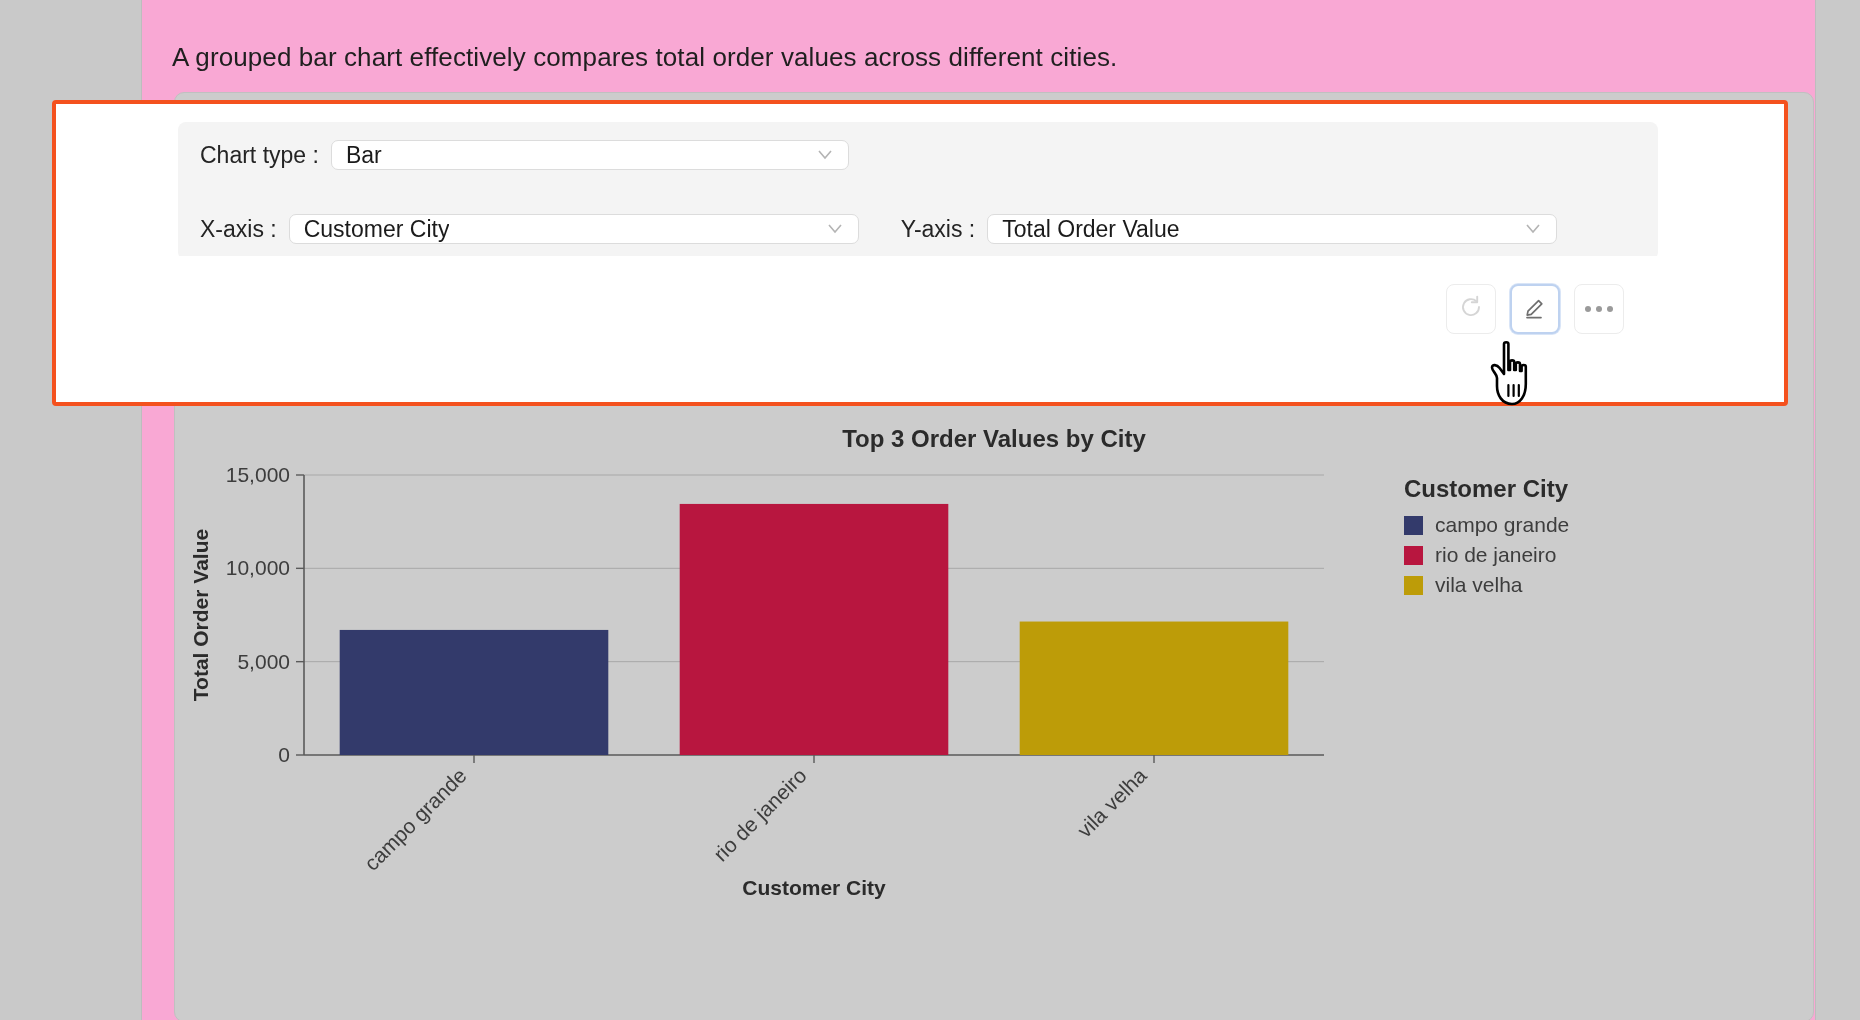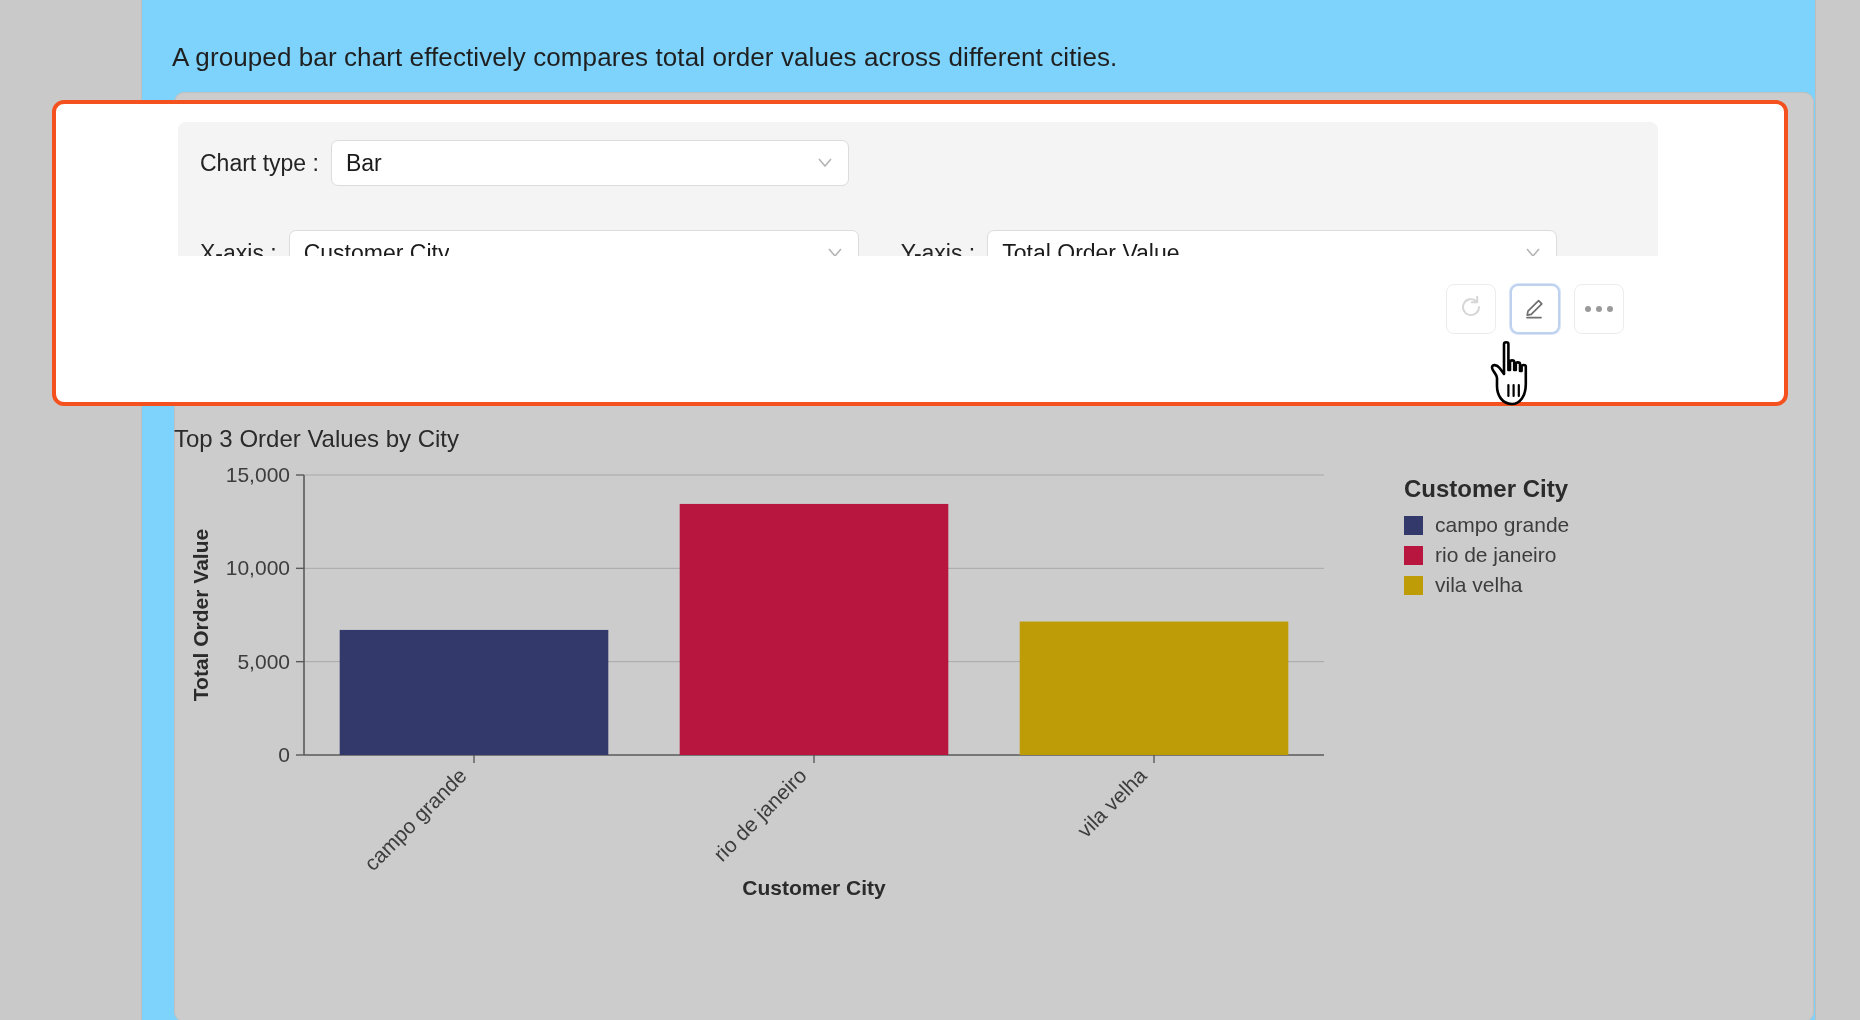--- a/index.html
+++ b/index.html
@@ -12,21 +12,21 @@
     background: #c9c9c9;
     font-family: "Liberation Sans", sans-serif;
     overflow: hidden;
     position: relative;
   }
 
   
   #root {
     position: absolute;
     inset: 0;
-    background: #7dd3fc;
+    background: #f9a8d4;
   }
   .left-gutter {
     position: absolute;
     left: 0; top: 0;
     width: 142px; height: 1020px;
     background: #c9c9c9;
     border-right: 1px solid #bdbdbd;
     box-sizing: border-box;
   }
   .right-gutter {
@@ -63,21 +63,21 @@
   }
 
   
   .highlight-frame {
     position: absolute;
     left: 52px;
     top: 100px;
     width: 1736px;
     height: 306px;
     border: 4px solid #f4511e;
-    border-radius: 12px;
+    border-radius: 4px;
     background: #ffffff;
     box-sizing: border-box;
     z-index: 5;
   }
 
   .controls-panel {
     position: absolute;
     left: 122px;
     top: 18px;
     width: 1480px;
@@ -96,21 +96,21 @@
 
   .ctrl-label {
     font-size: 23px;
     color: #242424;
     white-space: nowrap;
     margin-right: 12px;
   }
 
   .select-box {
     position: relative;
-    height: 46px;
+    height: 30px;
     background: #ffffff;
     border: 1px solid #dcdcdc;
     border-radius: 7px;
     display: flex;
     align-items: center;
     box-sizing: border-box;
     padding: 0 44px 0 14px;
     text-align: right;
   }
   .select-box .value {
@@ -192,22 +192,23 @@
     position: absolute;
     left: 174px;
     top: 415px;
     width: 1640px;
     height: 510px;
   }
   .chart-title {
     position: absolute;
     left: 0; right: 0;
     top: 10px;
+    text-align: center;
     font-size: 24px;
-    font-weight: normal;
+    font-weight: bold;
     color: #2b2b2b;
   }
   .chart-svg {
     position: absolute;
     left: 0; top: 0;
   }
 
   
   .legend {
     position: absolute;

